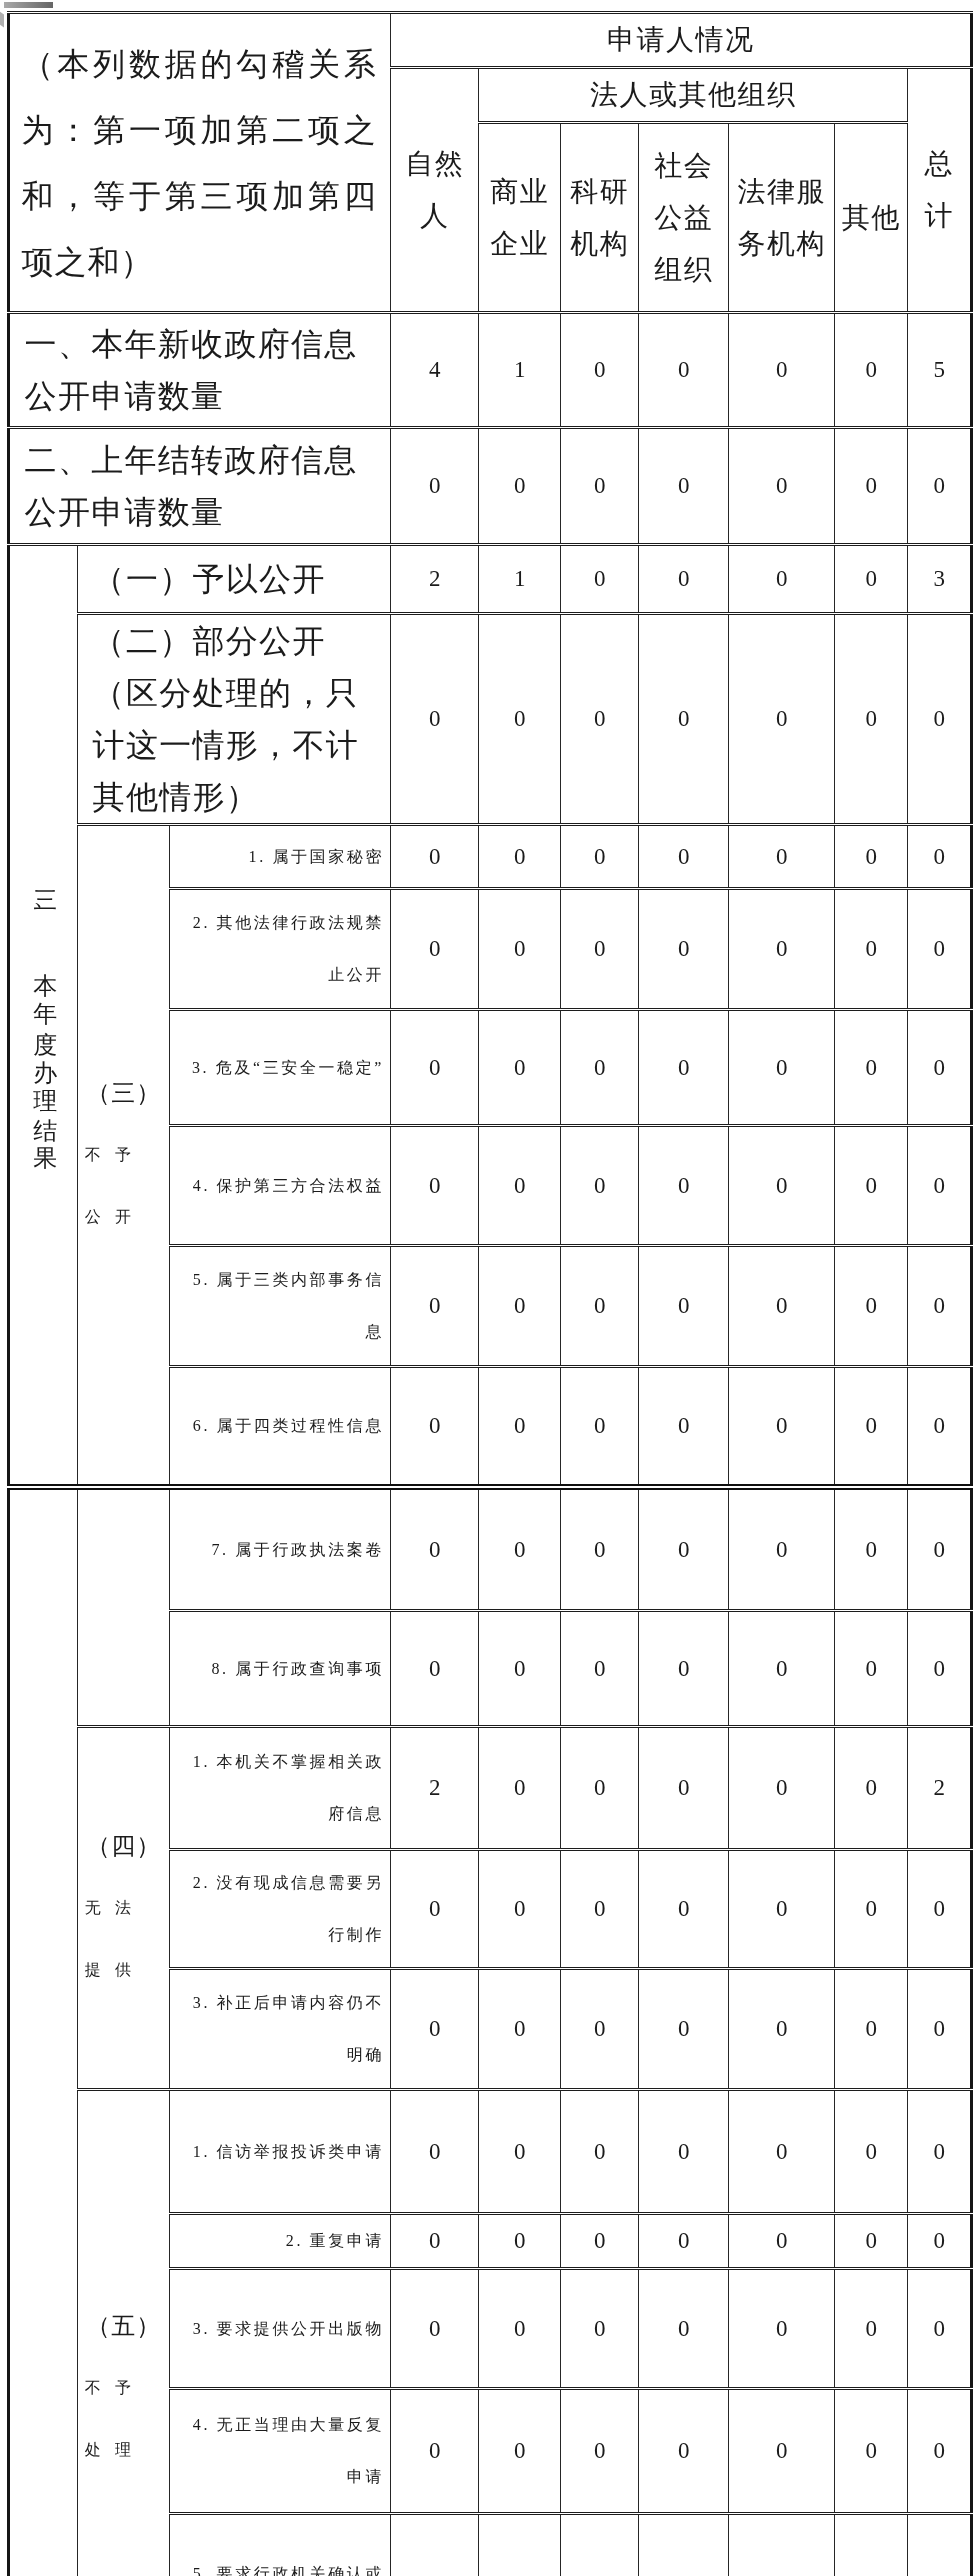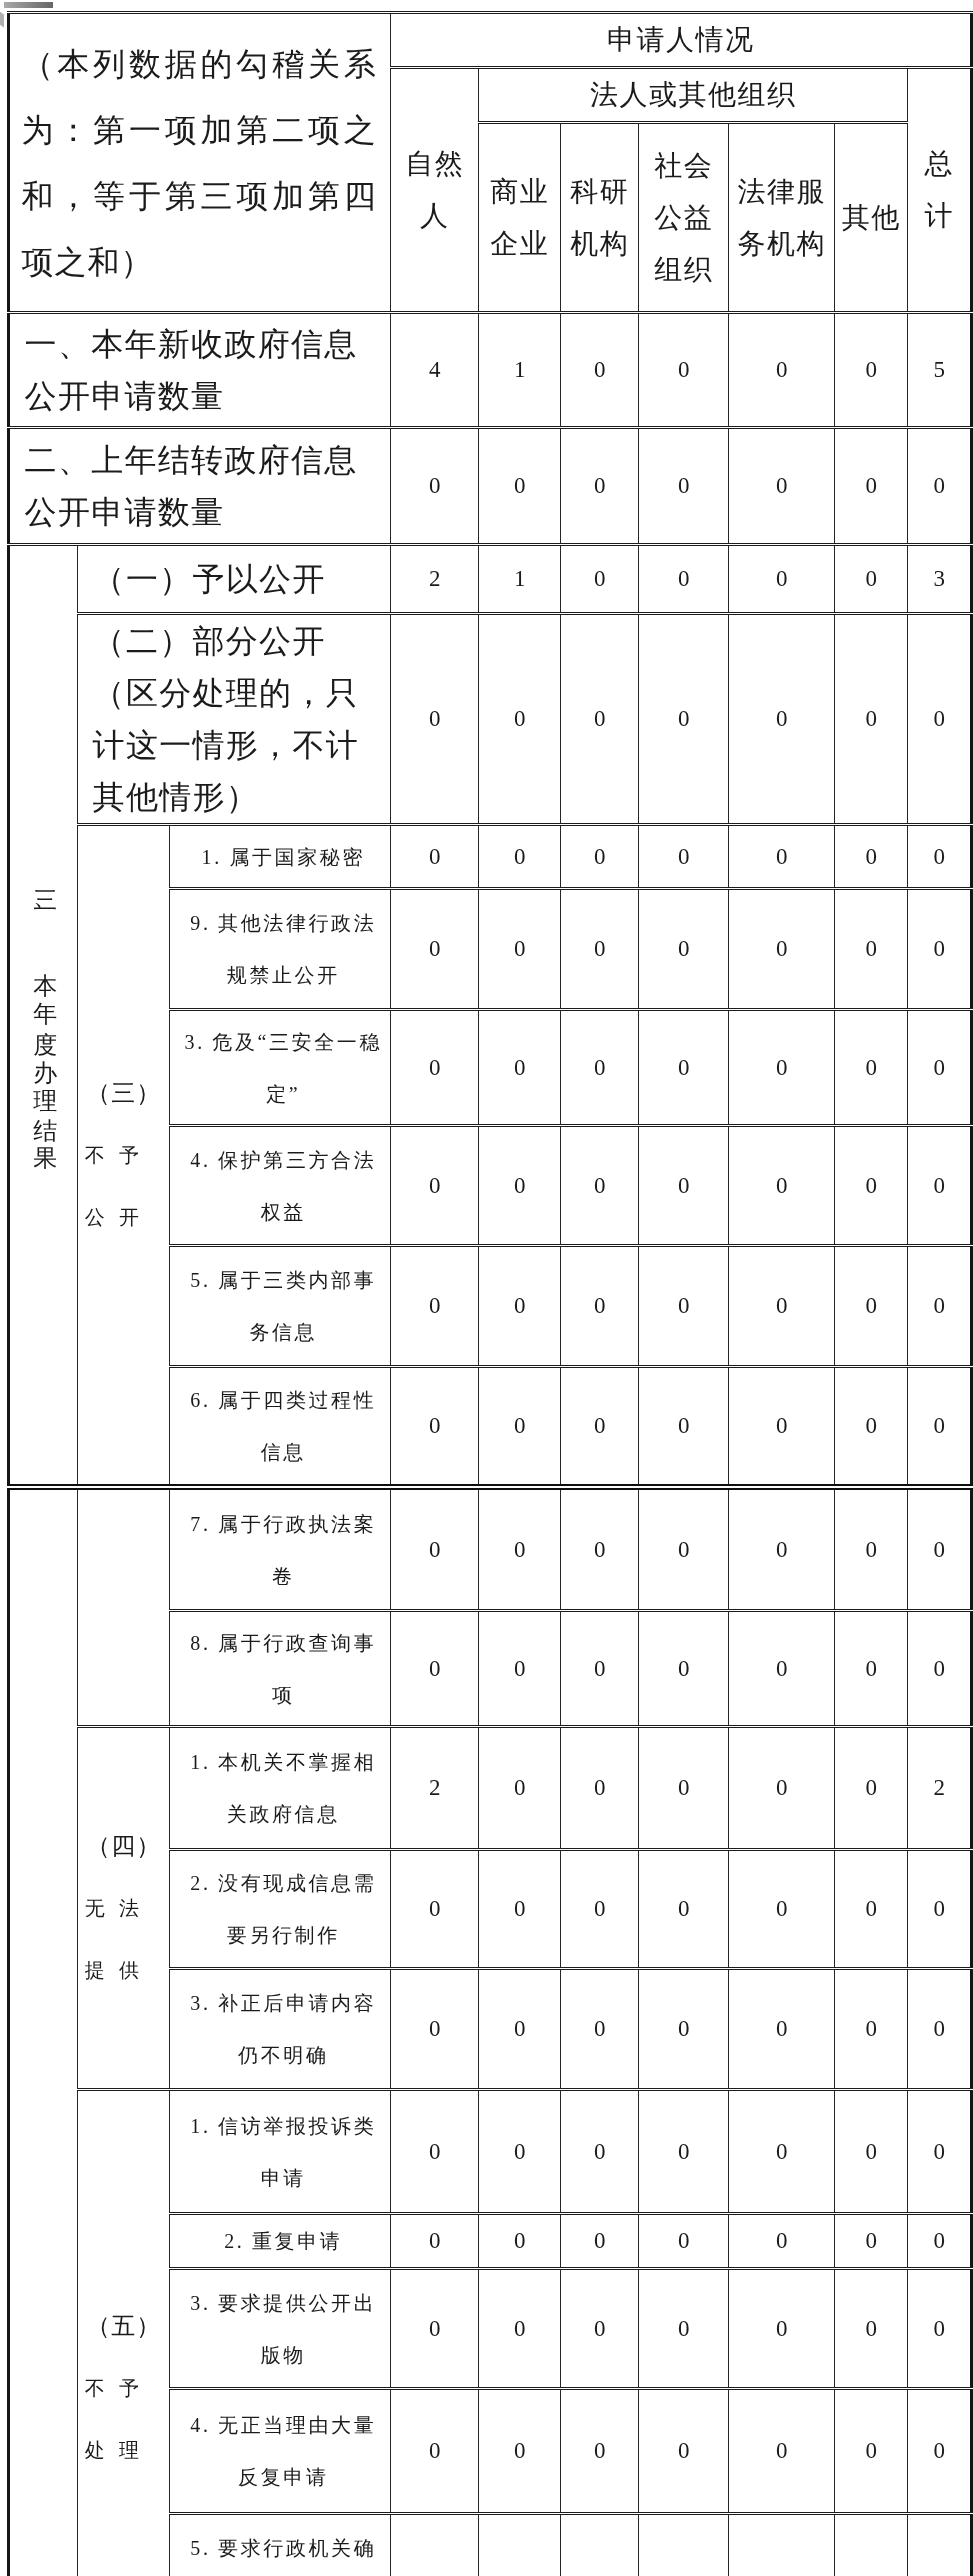--- a/index.html
+++ b/index.html
@@ -54,23 +54,23 @@
     padding:0 4.1px;
   }
   td.rl{
     text-align:left;
     padding:0 7.2px 0 14.4px;
     font-size:32px;
     line-height:52px;
     letter-spacing:1.3px;
   }
   td.il{
-    text-align:center;
+    text-align:right;
     padding:0 6.2px 0 12.4px;
-    font-size:20px;
+    font-size:16px;
     line-height:52px;
     letter-spacing:2.6px;
   }
   td.vcell{
     text-align:center;
     font-size:23px;
     letter-spacing:0;
   }
   td.vlab{text-align:center;}
   td.vlab .vtext{
@@ -86,21 +86,21 @@
     display:block;
     font-size:24px;
     line-height:62px;
     letter-spacing:1px;
     white-space:nowrap;
   }
   td.sub .gname{
     display:block;
     width:78px;
     margin:0 auto;
-    font-size:20px;
+    font-size:16px;
     line-height:62px;
     letter-spacing:14.4px;
     text-align:left;
   }
   td.empty{background:#ffffff;}
 </style>
 </head>
 <body>
 
 <div id="scan-artifact"></div>
@@ -193,21 +193,21 @@
     <td class="vcell">0</td>
     <td class="vcell">0</td>
     <td class="vcell">0</td>
     <td class="vcell">0</td>
     <td class="vcell">0</td>
     <td class="vcell">0</td>
     <td class="vcell">0</td>
   </tr>
 
   <tr style="height:121px">
-    <td class="il">9. 其他法律行政法规禁止公开</td>
+    <td class="il">2. 其他法律行政法规禁止公开</td>
     <td class="vcell">0</td>
     <td class="vcell">0</td>
     <td class="vcell">0</td>
     <td class="vcell">0</td>
     <td class="vcell">0</td>
     <td class="vcell">0</td>
     <td class="vcell">0</td>
   </tr>
 
   <tr style="height:116px">

